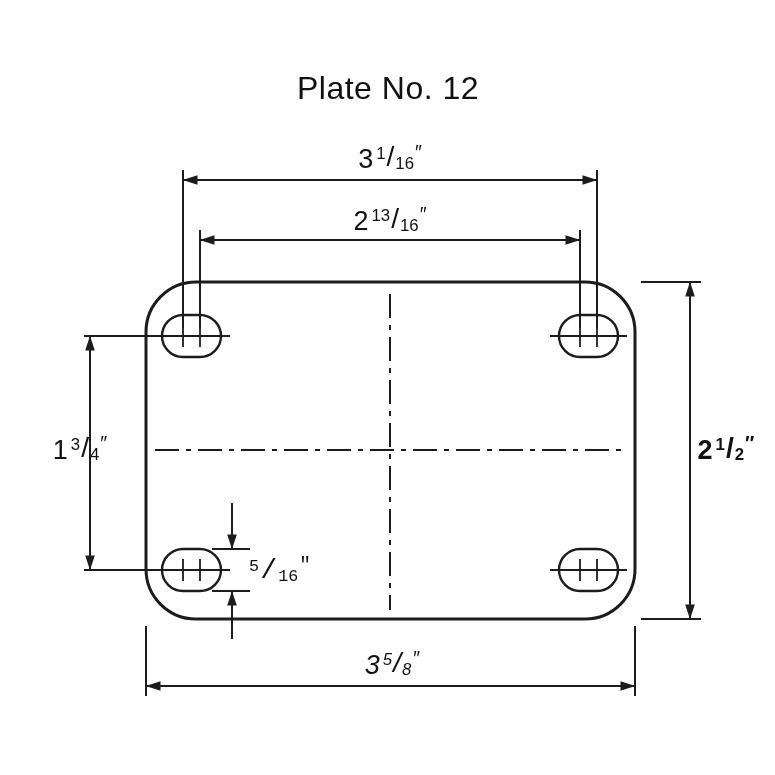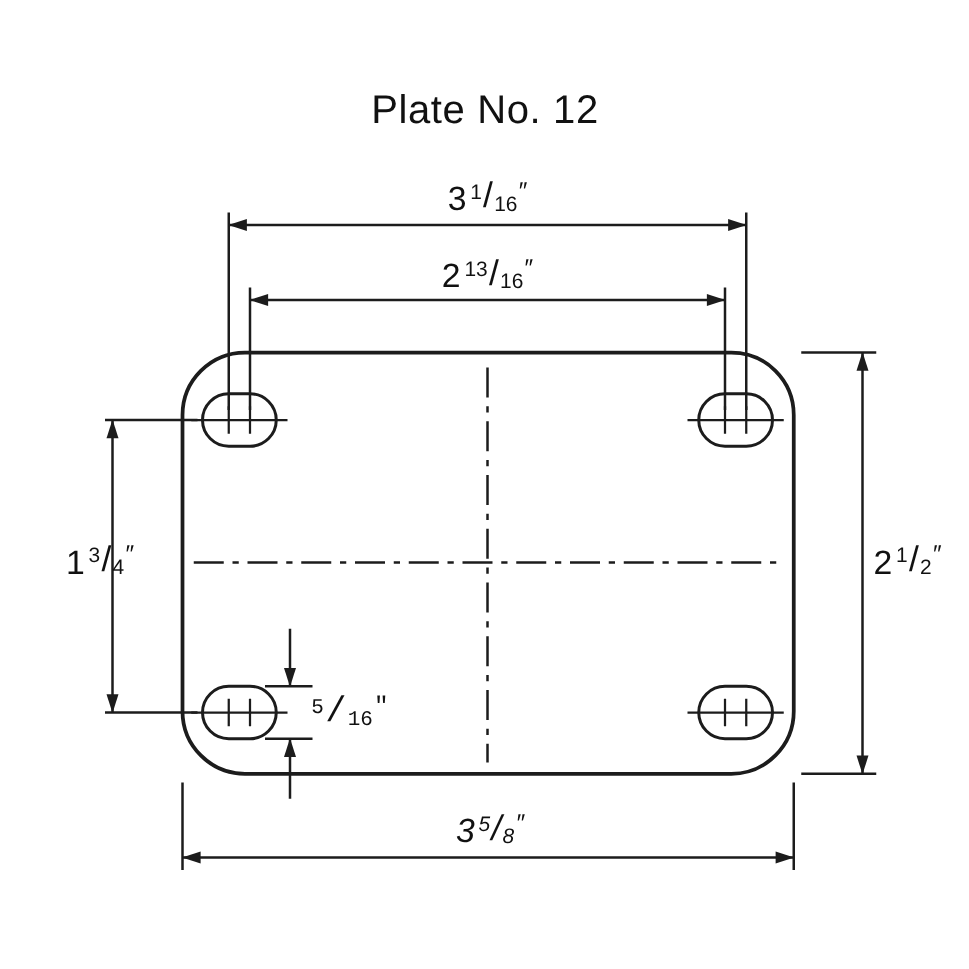--- a/index.html
+++ b/index.html
@@ -128,21 +128,21 @@
   </div>
 
   <div class="dim-label" style="left:390px; top:220px;">
     <span class="whole">2</span><span class="num">13</span><span class="slash"></span><span class="den">16</span><span class="unit">″</span>
   </div>
 
   <div class="dim-label" style="left:62px; top:449px;margin-left:18px;">
     <span class="whole">1</span><span class="num">3</span><span class="slash"></span><span class="den">4</span><span class="unit">″</span>
   </div>
 
-  <div class="dim-label" style="left:726px; top:449px;">
+  <div class="dim-label" style="left:726px; top:449px;font-weight:bold;">
     <span class="whole">2</span><span class="num">1</span><span class="slash"></span><span class="den">2</span><span class="unit">″</span>
   </div>
 
   <div class="dim-label" style="left:280px; top:572px;font-family:Liberation Mono, monospace;">
     <span class="whole"></span><span class="num">5</span><span class="slash"></span><span class="den">16</span><span class="unit">″</span>
   </div>
 
   <div class="dim-label" style="left:392px; top:664px;font-style:italic;">
     <span class="whole">3</span><span class="num">5</span><span class="slash"></span><span class="den">8</span><span class="unit">″</span>
   </div>

